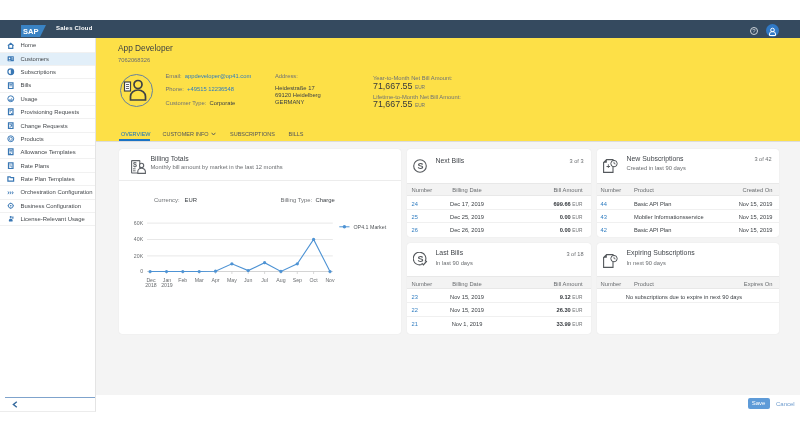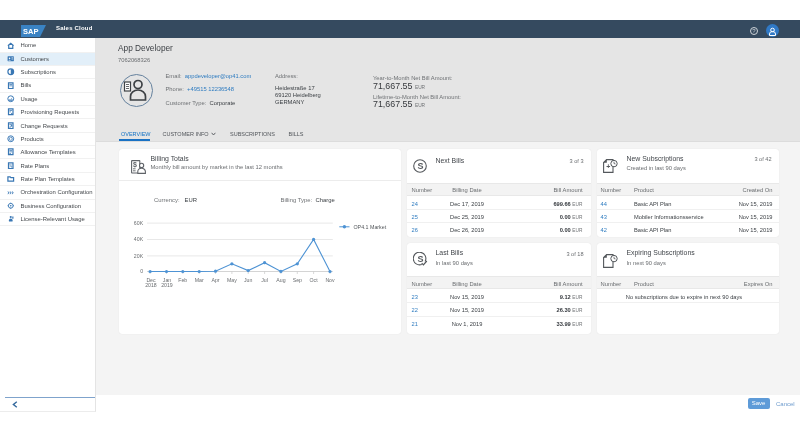--- a/index.html
+++ b/index.html
@@ -17,21 +17,21 @@
 #side { position:absolute; left:0; top:38px; width:96px; height:374px; background:#fff; border-right:1px solid #e4e4e4; border-bottom:1px solid #ececec; }
 .nav { position:absolute; left:0; top:39.2px; width:95px; }
 .nav .it { height:13.36px; display:flex; align-items:center; border-bottom:1px solid #f1f1f1; padding-left:7px; color:#45494d; font-size:5.9px; white-space:nowrap; }
 .nav .it.sel { background:#e2eff9; }
 .nav .it svg { width:7.5px; height:7.5px; margin-right:6px; flex:none; }
 .nav .ic { fill:none; stroke:#3977b4; stroke-width:1.6; }
 .nav .icf { fill:#3977b4; stroke:none; }
 #collapse { position:absolute; left:5px; top:396.5px; width:90px; border-top:1.5px solid #7fa3cc; }
 
 
-#ohead { position:absolute; left:96px; top:38px; width:704px; height:104px; background:#e5e5e5; border-bottom:1px solid #dcdcdc; }
+#ohead { position:absolute; left:96px; top:38px; width:704px; height:104px; background:#fde047; border-bottom:1px solid #dcdcdc; }
 #ohead .title { position:absolute; left:22px; top:4.5px; font-size:8.3px; color:#3b3f44; }
 #ohead .sub { position:absolute; left:22px; top:19px; font-size:5.8px; color:#6a6d70; }
 #avatar { position:absolute; left:23.5px; top:36px; width:33px; height:33px; border:1px solid #66829e; border-radius:50%; }
 .lbl { color:#6f7275; }
 .lnk { color:#2f7cc0; }
 .dark { color:#3c4045; }
 #ohead .finfo { position:absolute; font-size:5.8px; }
 
 
 .tab { position:absolute; top:92.5px; font-size:5.5px; letter-spacing:0; color:#51555a; white-space:nowrap; }

